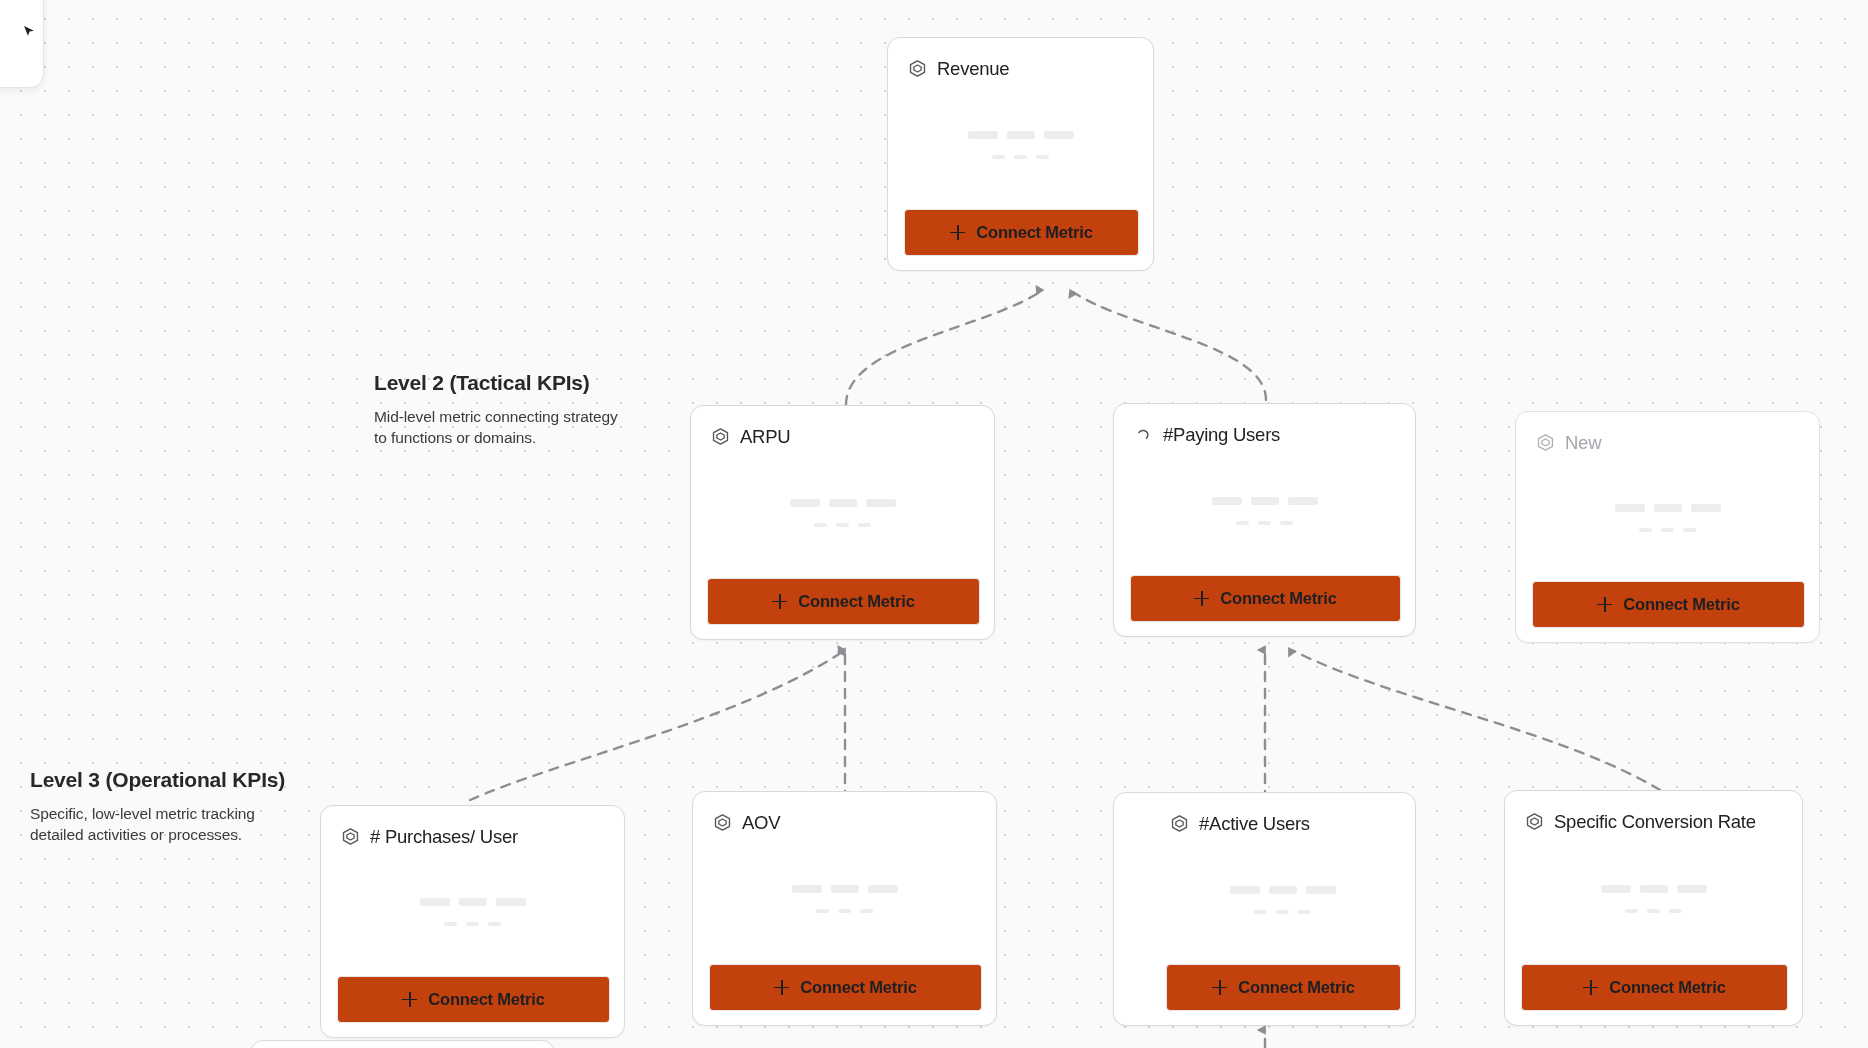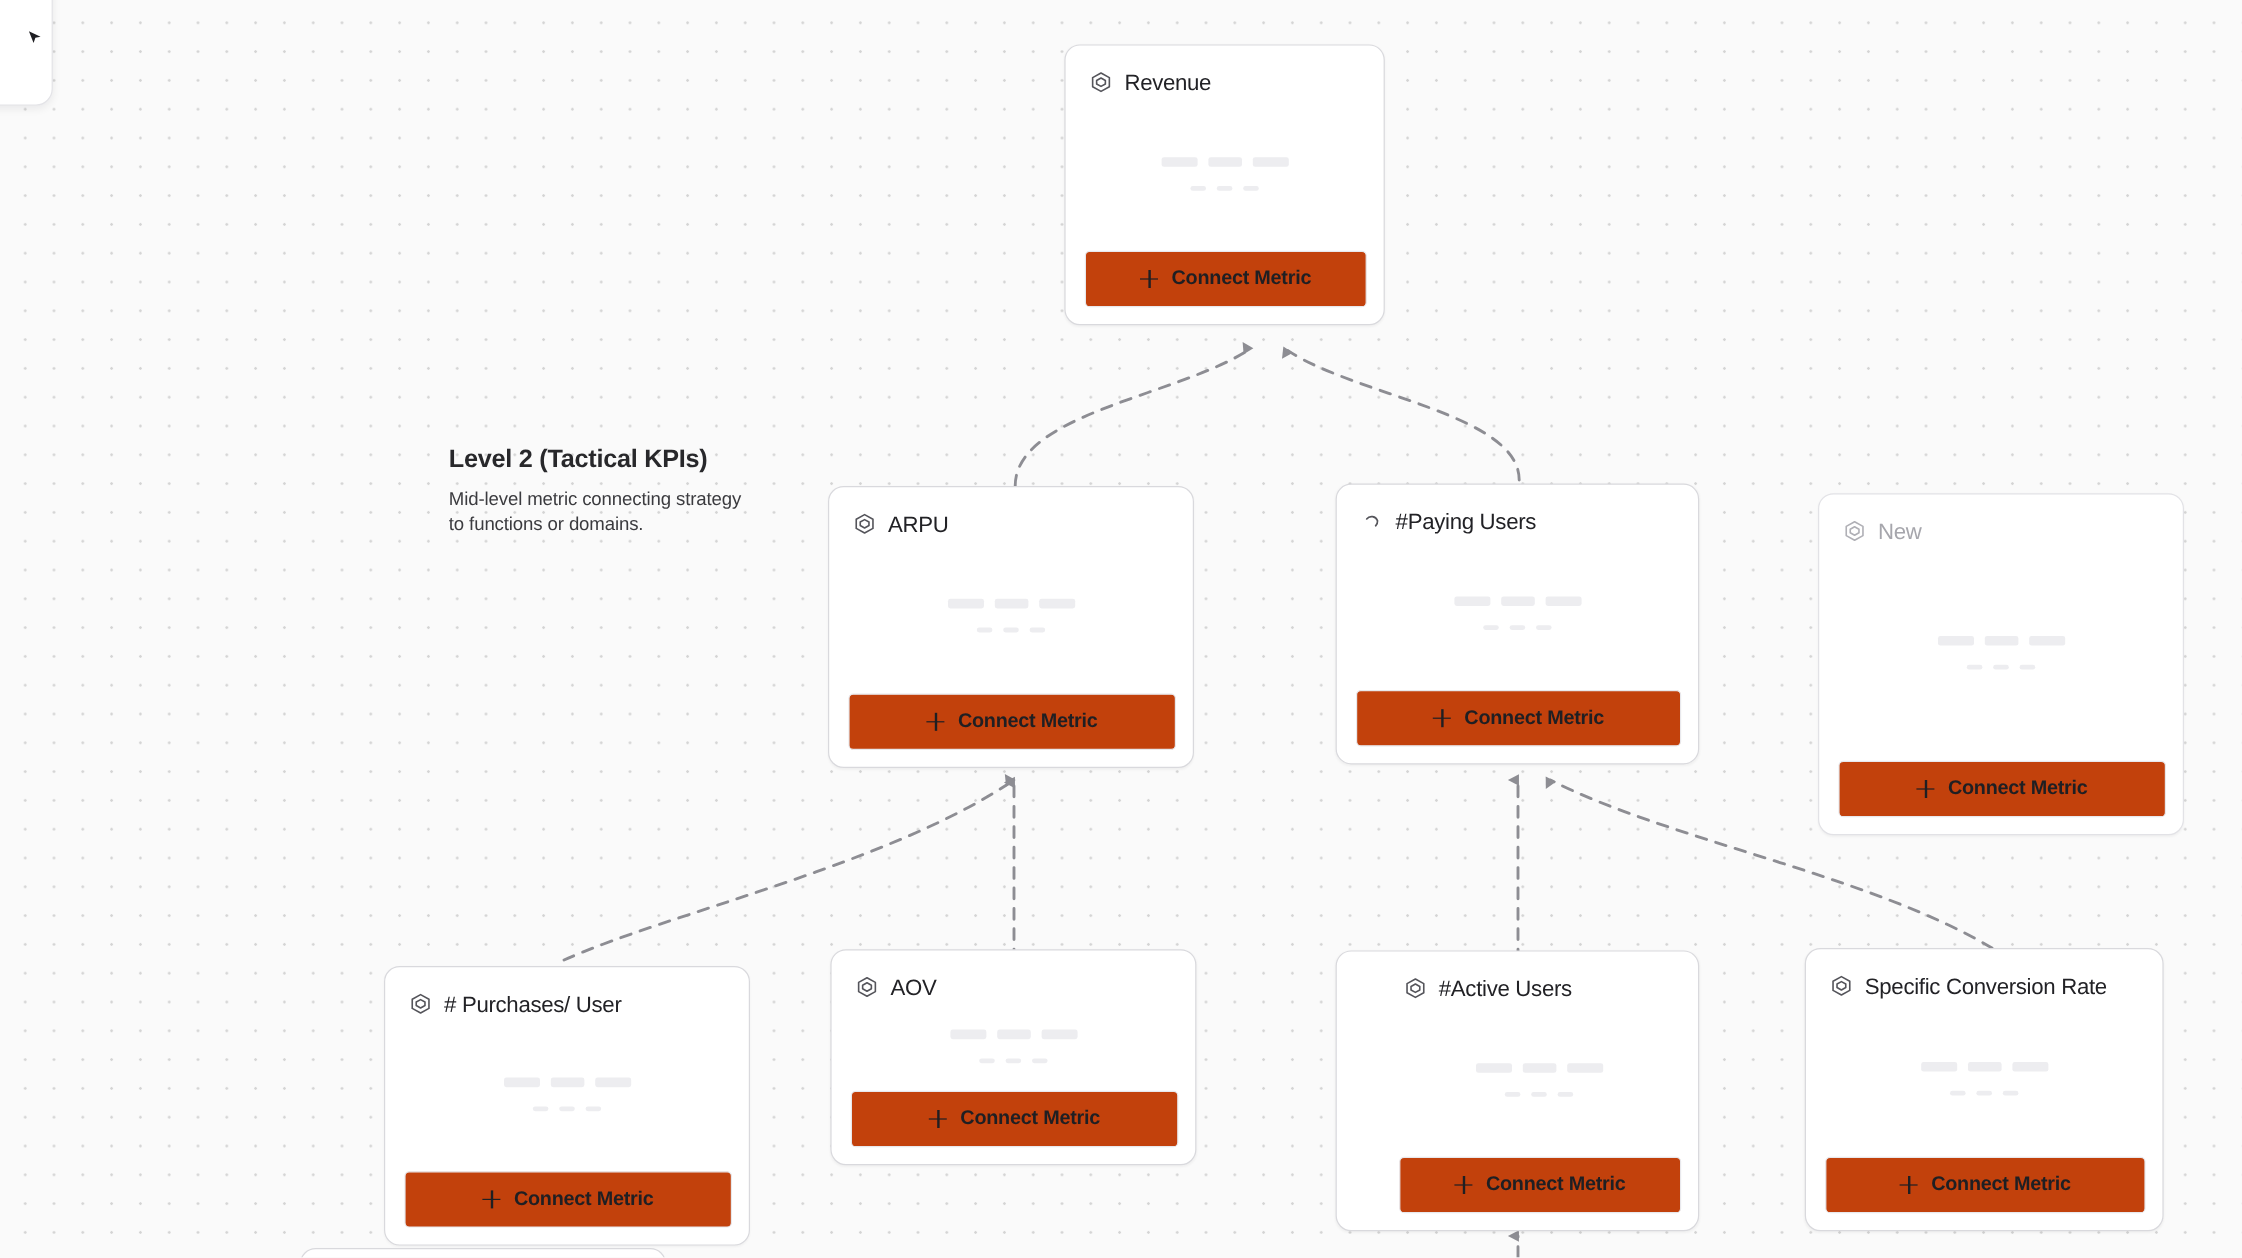--- a/index.html
+++ b/index.html
@@ -174,20 +174,24 @@
       <path d="M1 1 L10 5.2 L6 6 L4.6 10 Z" fill="#1f1f23"></path>
     </svg>
   </div>
 
 
   <div class="level-block" style="left:374px; top:371px; width:250px;">
     <div class="level-title">Level 2 (Tactical KPIs)</div>
     <div class="level-desc">Mid-level metric connecting strategy to functions or domains.</div>
   </div>
 
+  <div class="level-block" style="left:30px; top:768px; width:260px;">
+    <div class="level-title">Level 3 (Operational KPIs)</div>
+    <div class="level-desc">Specific, low-level metric tracking detailed activities or processes.</div>
+  </div>
 
   <div class="card" style="left:887px; top:37px; width:267px; height:234px;">
     <div class="card-head">
       <svg class="hex-icon" viewBox="0 0 24 24">
         <path d="M12 2.3 L20.8 7.15 L20.8 16.85 L12 21.7 L3.2 16.85 L3.2 7.15 Z" fill="none" stroke="#55555b" stroke-width="1.7" stroke-linejoin="round"></path>
         <path d="M12 7.6 L16.6 10.15 L16.6 13.85 L12 16.4 L7.4 13.85 L7.4 10.15 Z" fill="none" stroke="#55555b" stroke-width="1.7" stroke-linejoin="round"></path>
       </svg>
       <span class="card-title">Revenue</span>
     </div>
     <div class="card-body">
@@ -252,21 +256,21 @@
         <span class="skel skel-sm b"></span>
         <span class="skel skel-sm c"></span>
       </div>
     </div>
     <div class="connect-btn">
       <span class="plus-icon"></span>
       <span class="connect-label">Connect Metric</span>
     </div>
   </div>
 
-  <div class="card muted" style="left:1515px; top:411px; width:305px; height:285px;">
+  <div class="card muted" style="left:1515px; top:411px; width:305px; height:232px;">
     <div class="card-head">
       <svg class="hex-icon" viewBox="0 0 24 24">
         <path d="M12 2.3 L20.8 7.15 L20.8 16.85 L12 21.7 L3.2 16.85 L3.2 7.15 Z" fill="none" stroke="#b0b0b6" stroke-width="1.7" stroke-linejoin="round"></path>
         <path d="M12 7.6 L16.6 10.15 L16.6 13.85 L12 16.4 L7.4 13.85 L7.4 10.15 Z" fill="none" stroke="#b0b0b6" stroke-width="1.7" stroke-linejoin="round"></path>
       </svg>
       <span class="card-title">New</span>
     </div>
     <div class="card-body">
       <div class="skel-row">
         <span class="skel skel-lg a"></span>
@@ -304,21 +308,21 @@
         <span class="skel skel-sm b"></span>
         <span class="skel skel-sm c"></span>
       </div>
     </div>
     <div class="connect-btn">
       <span class="plus-icon"></span>
       <span class="connect-label">Connect Metric</span>
     </div>
   </div>
 
-  <div class="card" style="left:692px; top:791px; width:305px; height:180px;">
+  <div class="card" style="left:692px; top:791px; width:305px; height:235px;">
     <div class="card-head">
       <svg class="hex-icon" viewBox="0 0 24 24">
         <path d="M12 2.3 L20.8 7.15 L20.8 16.85 L12 21.7 L3.2 16.85 L3.2 7.15 Z" fill="none" stroke="#55555b" stroke-width="1.7" stroke-linejoin="round"></path>
         <path d="M12 7.6 L16.6 10.15 L16.6 13.85 L12 16.4 L7.4 13.85 L7.4 10.15 Z" fill="none" stroke="#55555b" stroke-width="1.7" stroke-linejoin="round"></path>
       </svg>
       <span class="card-title">AOV</span>
     </div>
     <div class="card-body">
       <div class="skel-row">
         <span class="skel skel-lg a"></span>

